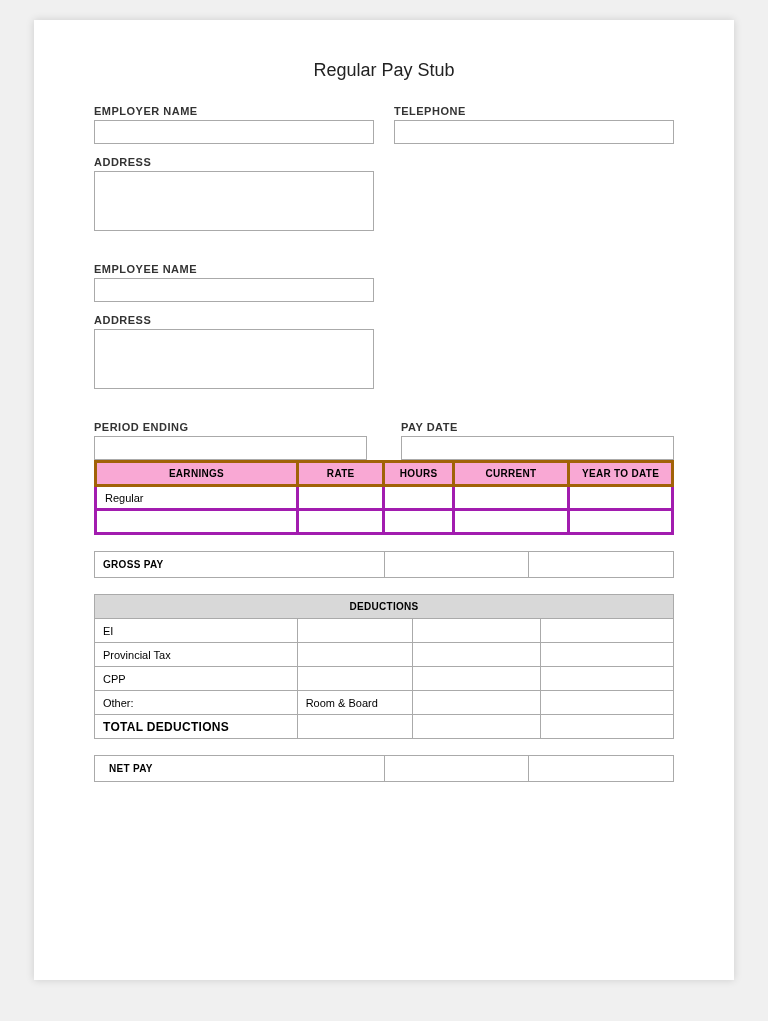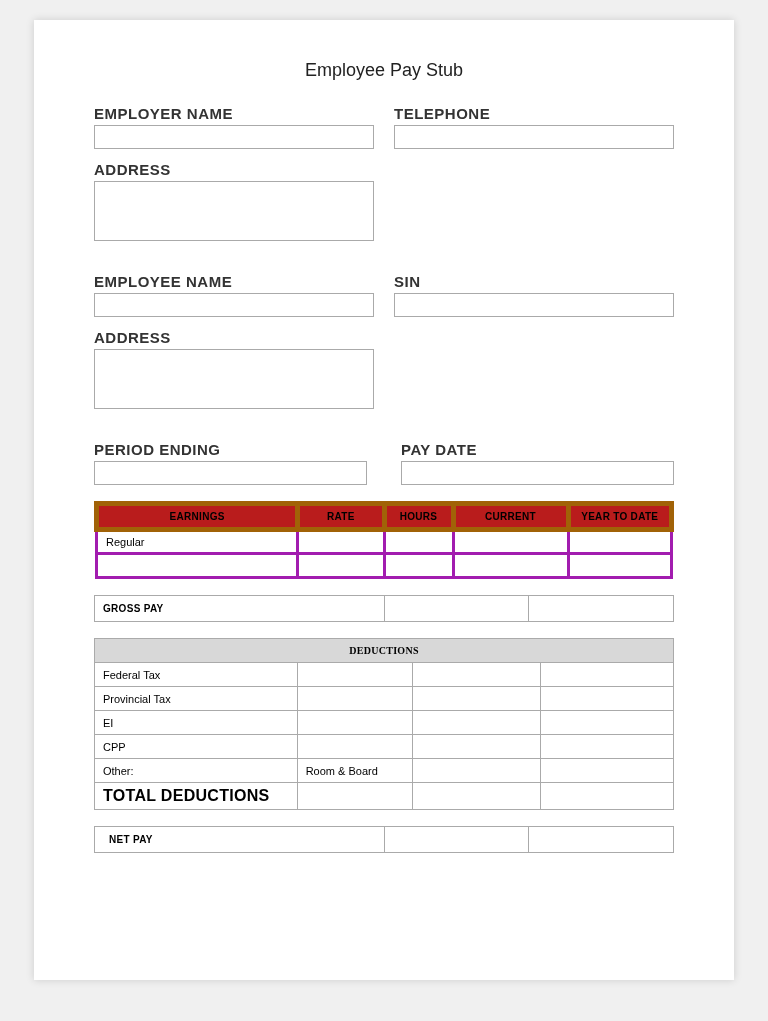--- a/index.html
+++ b/index.html
@@ -45,21 +45,21 @@
 
     .col-left {
       flex: 0 0 280px;
     }
 
     .col-right {
       flex: 1;
     }
 
     .field-label {
-      font-size: 15px;
+      font-size: 11px;
       font-weight: bold;
       color: #333;
       letter-spacing: 0.5px;
       text-transform: uppercase;
       margin-bottom: 3px;
       display: block;
     }
 
     .field-input {
       width: 100%;
@@ -88,22 +88,22 @@
       margin-bottom: 16px;
     }
 
     table {
       width: 100%;
       border-collapse: collapse;
       font-size: 11px;
     }
 
     .earnings-table th {
-      background: #b91c1c;
-      border: 5px solid #a16207;
+      background: #f9a8d4;
+      border: 3px solid #a16207;
       padding: 5px 8px;
       text-align: center;
       font-size: 10px;
       font-weight: bold;
       text-transform: uppercase;
       letter-spacing: 0.3px;
     }
 
     .earnings-table td {
       border: 3px solid #a21caf;
@@ -146,53 +146,51 @@
 
     .deductions-header-row td {
       background: #d8d8d8;
       text-align: center;
       font-weight: bold;
       font-size: 10px;
       text-transform: uppercase;
       letter-spacing: 0.3px;
       border: 1px solid #aaa;
       padding: 5px 21px;
-      font-family: Liberation Serif, serif;
     }
 
     .netpay-table td {
       border: 1px solid #aaa;
       padding: 5px 14px;
       height: 26px;
       font-size: 10px;
       font-weight: bold;
       text-transform: uppercase;
       letter-spacing: 0.3px;
     }
 
     .netpay-table .col-label { width: 50%; }
     .netpay-table .col-current { width: 25%; }
     .netpay-table .col-ytd { width: 25%; }
 
     .period-row {
       display: flex;
       gap: 34px;
-      margin-bottom: 16px;
     }
 
     .period-col {
       flex: 1;
     }
   </style>
 </head>
 <body>
 
 <div class="page">
 
-  <h1 class="page-title">Employee Pay Stub</h1>
+  <h1 class="page-title">Regular Pay Stub</h1>
 
   <div class="form-section two-col">
     <div class="col-left">
       <div class="field-group">
         <span class="field-label">EMPLOYER NAME</span>
         <input class="field-input" type="text" value="" style="">
       </div>
       <div class="field-group">
         <span class="field-label">ADDRESS</span>
         <textarea class="field-input-tall" style=""></textarea>
@@ -208,26 +206,20 @@
 
   <div class="form-section two-col">
     <div class="col-left">
       <div class="field-group">
         <span class="field-label">EMPLOYEE NAME</span>
         <input class="field-input" type="text" style="">
       </div>
       <div class="field-group">
         <span class="field-label">ADDRESS</span>
         <textarea class="field-input-tall" style=""></textarea>
-      </div>
-    </div>
-    <div class="col-right">
-      <div class="field-group">
-        <span class="field-label">SIN</span>
-        <input class="field-input" type="text" style="">
       </div>
     </div>
   </div>
 
   <div class="period-row">
     <div class="period-col">
       <span class="field-label">PERIOD ENDING</span>
       <input class="field-input" type="text" style="">
     </div>
     <div class="period-col">
@@ -280,51 +272,45 @@
 
   <div class="table-section">
     <table class="deductions-table">
       <thead>
         <tr class="deductions-header-row">
           <td colspan="4">DEDUCTIONS</td>
         </tr>
       </thead>
       <tbody>
         <tr>
-          <td class="col-label">Federal Tax</td>
+          <td class="col-label">EI</td>
           <td class="col-sub"></td>
           <td class="col-current"></td>
           <td class="col-ytd"></td>
         </tr>
         <tr>
           <td class="col-label">Provincial Tax</td>
           <td class="col-sub"></td>
           <td class="col-current"></td>
           <td class="col-ytd"></td>
         </tr>
         <tr>
-          <td class="col-label">EI</td>
-          <td class="col-sub"></td>
-          <td class="col-current"></td>
-          <td class="col-ytd"></td>
-        </tr>
-        <tr>
           <td class="col-label">CPP</td>
           <td class="col-sub"></td>
           <td class="col-current"></td>
           <td class="col-ytd"></td>
         </tr>
         <tr>
           <td class="col-label">Other:</td>
           <td class="col-sub">Room &amp; Board</td>
           <td class="col-current"></td>
           <td class="col-ytd"></td>
         </tr>
         <tr>
-          <td class="col-label" style="font-weight:bold; font-size:16px; text-transform:uppercase; letter-spacing:0.3px;">TOTAL DEDUCTIONS</td>
+          <td class="col-label" style="font-weight:bold; font-size:12px; text-transform:uppercase; letter-spacing:0.3px;">TOTAL DEDUCTIONS</td>
           <td class="col-sub"></td>
           <td class="col-current"></td>
           <td class="col-ytd"></td>
         </tr>
       </tbody>
     </table>
   </div>
 
   <div class="table-section">
     <table class="netpay-table">

